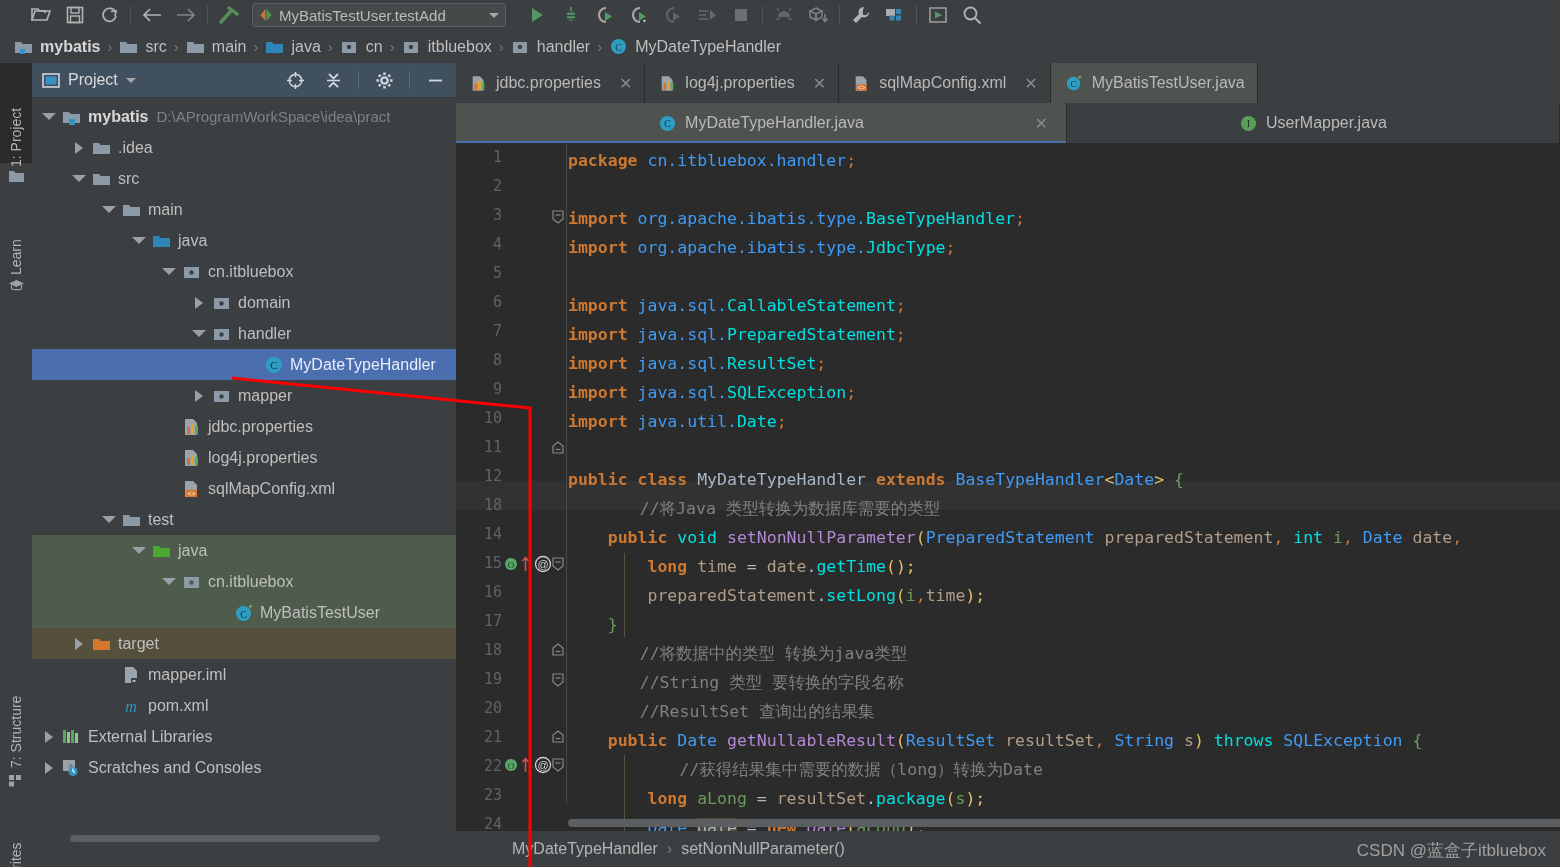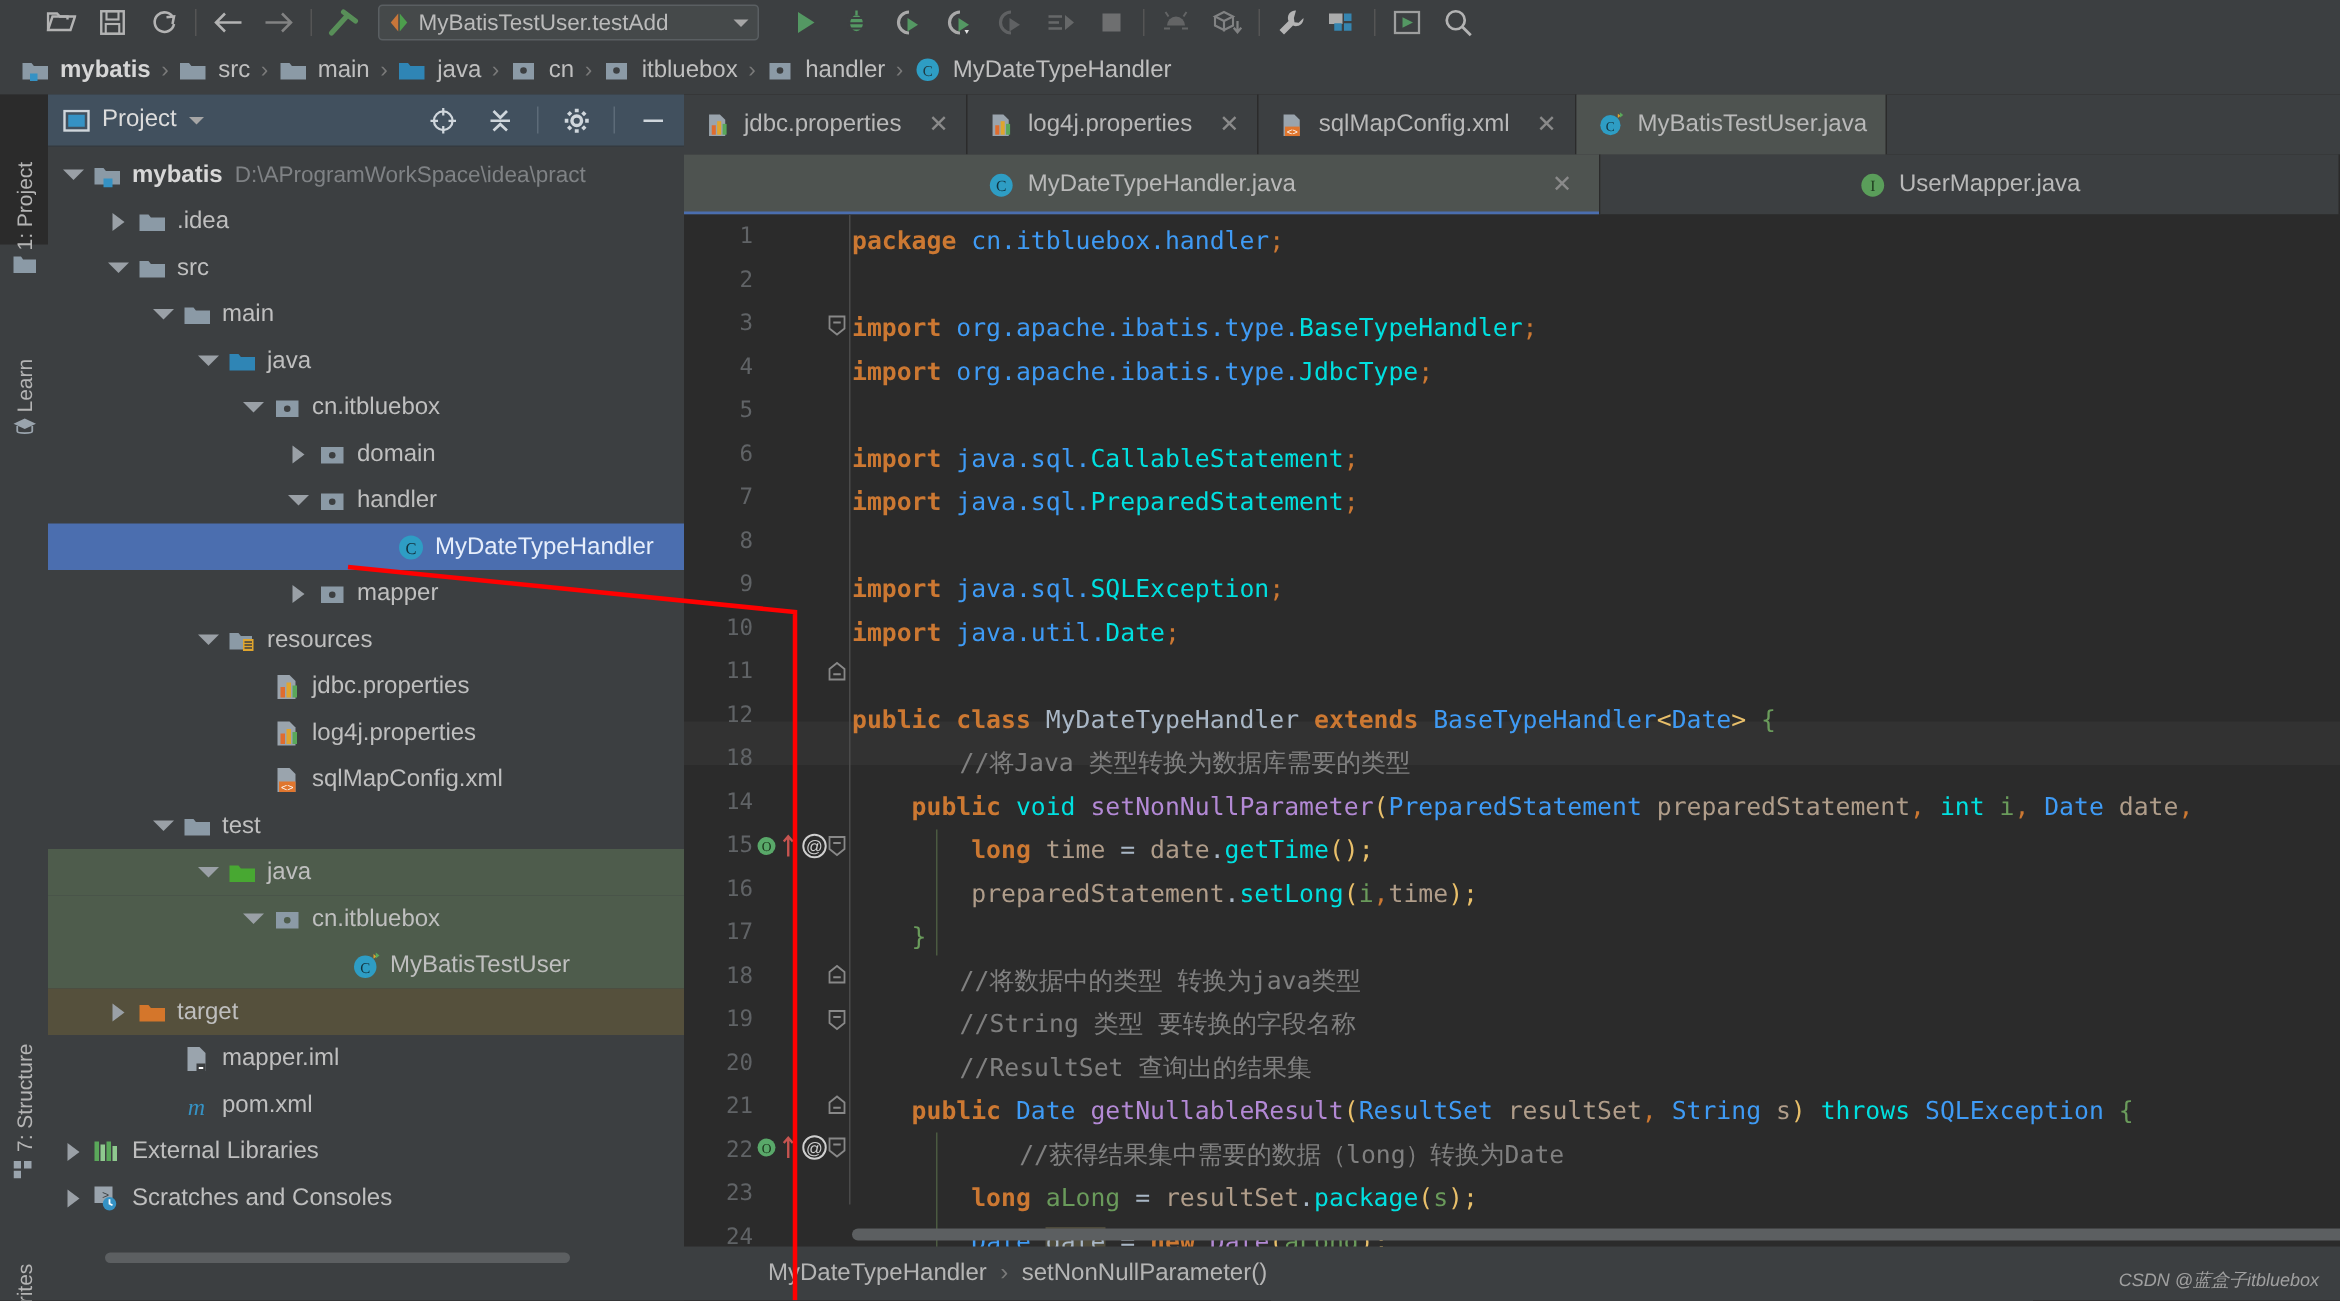--- a/index.html
+++ b/index.html
@@ -117,21 +117,21 @@
 
   .vline{position:absolute;background:#4a4a4a;width:1px;}
   .indentline{position:absolute;background:#4b5a41;width:1px;}
 
   .crumb2{position:absolute;left:0;bottom:0;width:1104px;height:36px;background:#3c3f41;
     display:flex;align-items:center;padding-left:56px;gap:9px;font-size:16px;color:#b5b5b5;}
   .crumb2 .sep{color:#7a7a7a;}
 
   .hscroll2{position:absolute;left:112px;bottom:6px;width:1168px;height:8px;background:#5c5f61;border-radius:4px;}
 
-  .watermark{position:absolute;right:14px;bottom:5px;font-size:12px;color:#a0a0a0;font-style:italic;}
+  .watermark{position:absolute;right:14px;bottom:5px;font-size:17px;color:#a0a0a0;}
 
   
   .annot{position:absolute;left:0;top:0;width:1560px;height:867px;pointer-events:none;}
 </style>
 </head>
 <body>
 
 <div class="app">
 
   <div class="toolbar">
@@ -533,33 +533,20 @@
           </span>
         <span class="ic">
             <svg width="20" height="16" viewBox="0 0 20 16">
               <path d="M2 3 h15 v11 H2 Z" fill="#8b9aa6"></path>
               <circle cx="9.5" cy="8.5" r="2.2" fill="#3c3f41"></circle>
             </svg>
           </span>
         <span class="lbl">mapper</span>
       </div>
 
-      <div class="row" style="padding-left:96px">
-        <span class="arrow">
-            <i class="tri"></i>
-          </span>
-        <span class="ic">
-            <svg width="20" height="16" viewBox="0 0 20 16">
-              <path d="M1 3 h6 l1.6 2 H16 v9 H1 Z" fill="#8b9aa6"></path>
-              <rect x="10" y="7" width="7" height="8" fill="#e0a52e"></rect>
-              <path d="M11 9 h5 M11 11 h5 M11 13 h5" stroke="#3c3f41" stroke-width="1"></path>
-            </svg>
-          </span>
-        <span class="lbl">resources</span>
-      </div>
 
       <div class="row" style="padding-left:148px">
         <span class="ic">
             <svg width="20" height="18" viewBox="0 0 20 18">
               <path d="M3 1 h8 l4 4 v12 H3 Z" fill="#9aa4ad"></path>
               <rect x="5" y="9" width="3" height="7" fill="#e06c2e"></rect>
               <rect x="9" y="6" width="3" height="10" fill="#e0a52e"></rect>
               <rect x="13" y="8" width="3" height="8" fill="#5aa85a"></rect>
             </svg>
           </span>
@@ -876,20 +863,21 @@
           </svg>
       </div>
 
       <div class="codeline" style="top:3px"><span class="kw">package</span> <span class="pk">cn.itbluebox.handler</span><span class="sm">;</span></div>
       <div class="codeline" style="top:32px"></div>
       <div class="codeline" style="top:61px"><span class="kw">import</span> <span class="pk">org.apache.ibatis.type.</span><span class="kw2">BaseTypeHandler</span><span class="sm">;</span></div>
       <div class="codeline" style="top:90px"><span class="kw">import</span> <span class="pk">org.apache.ibatis.type.</span><span class="kw2">JdbcType</span><span class="sm">;</span></div>
       <div class="codeline" style="top:119px"></div>
       <div class="codeline" style="top:148px"><span class="kw">import</span> <span class="pk">java.sql.</span><span class="kw2">CallableStatement</span><span class="sm">;</span></div>
       <div class="codeline" style="top:177px"><span class="kw">import</span> <span class="pk">java.sql.</span><span class="kw2">PreparedStatement</span><span class="sm">;</span></div>
+      <div class="codeline" style="top:206px"><span class="kw">import</span> <span class="pk">java.sql.</span><span class="kw2">ResultSet</span><span class="sm">;</span></div>
       <div class="codeline" style="top:235px"><span class="kw">import</span> <span class="pk">java.sql.</span><span class="kw2">SQLException</span><span class="sm">;</span></div>
       <div class="codeline" style="top:264px"><span class="kw">import</span> <span class="pk">java.util.</span><span class="kw2">Date</span><span class="sm">;</span></div>
       <div class="codeline" style="top:293px"></div>
       <div class="codeline" style="top:322px"><span class="kw">public</span> <span class="kw">class</span> <span class="cls">MyDateTypeHandler</span> <span class="kw">extends</span> <span class="cls2">BaseTypeHandler</span><span class="pn">&lt;</span><span class="cls2">Date</span><span class="pn">&gt;</span> <span class="var">{</span></div>
       <div class="codeline" style="top:351px"><span class="cm">    //将Java 类型转换为数据库需要的类型</span></div>
       <div class="codeline" style="top:380px"><span class="kw">    public</span> <span class="kw2">void</span> <span class="mth">setNonNullParameter</span><span class="pn">(</span><span class="cls2">PreparedStatement</span> <span class="pm">preparedStatement</span><span class="sm">,</span> <span class="kw2">int</span> <span class="var">i</span><span class="sm">,</span> <span class="cls2">Date</span> <span class="pm">date</span><span class="sm">,</span></div>
       <div class="codeline" style="top:409px"><span class="kw">        long</span> <span class="pm">time</span> <span class="plain">=</span> <span class="pm">date</span><span class="plain">.</span><span class="kw2">getTime</span><span class="pn">();</span></div>
       <div class="codeline" style="top:438px">        <span class="pm">preparedStatement</span><span class="plain">.</span><span class="kw2">setLong</span><span class="pn">(</span><span class="var">i</span><span class="sm">,</span><span class="pm">time</span><span class="pn">);</span></div>
       <div class="codeline" style="top:467px"><span class="var">    }</span></div>
       <div class="codeline" style="top:496px"><span class="cm">    //将数据中的类型 转换为java类型</span></div>

